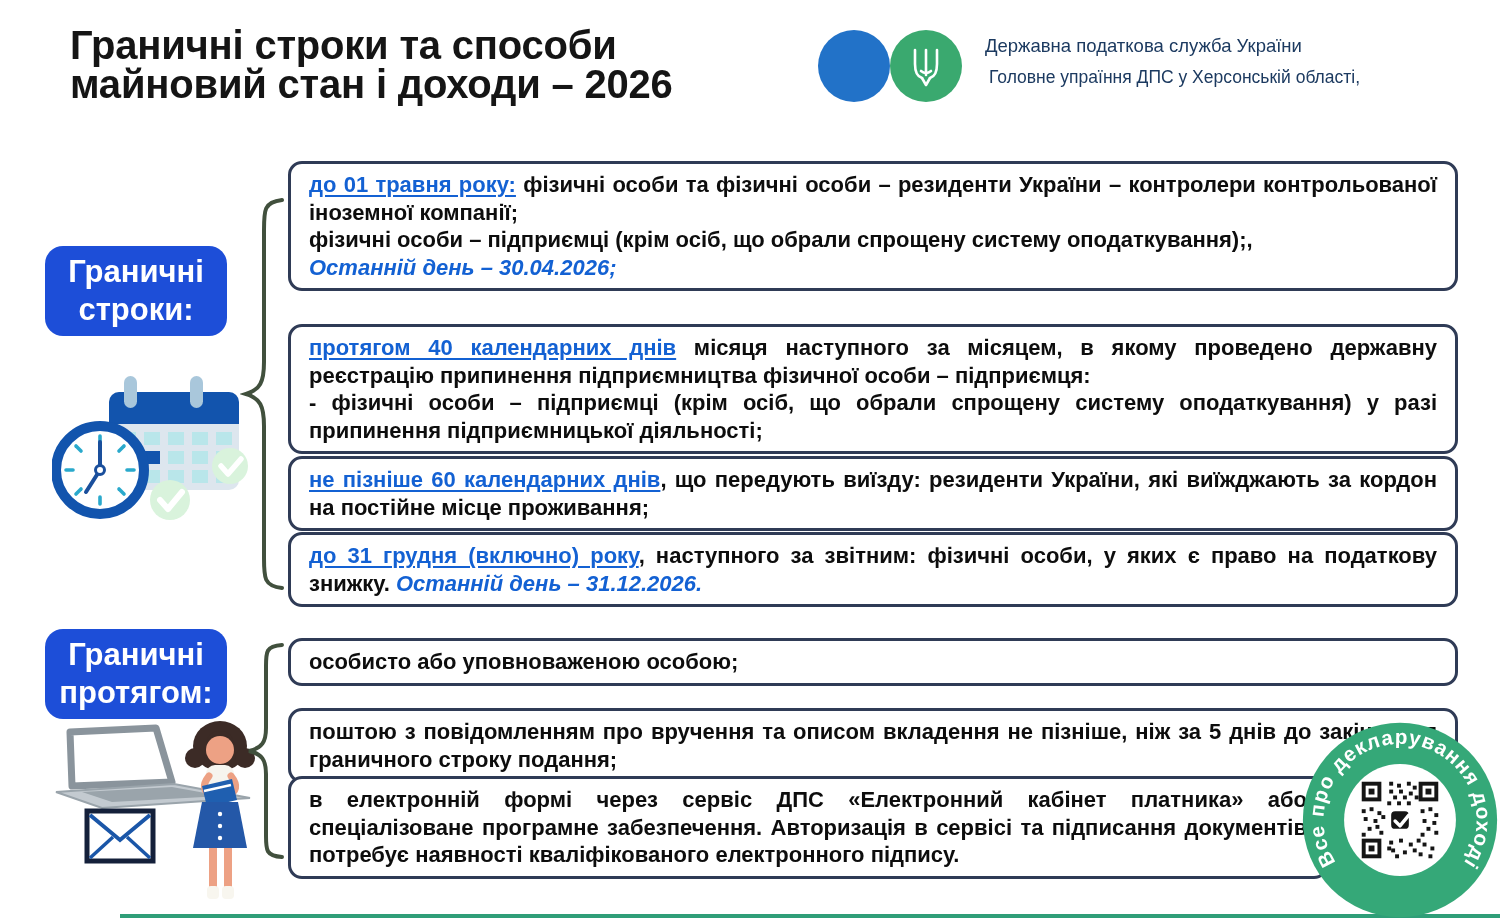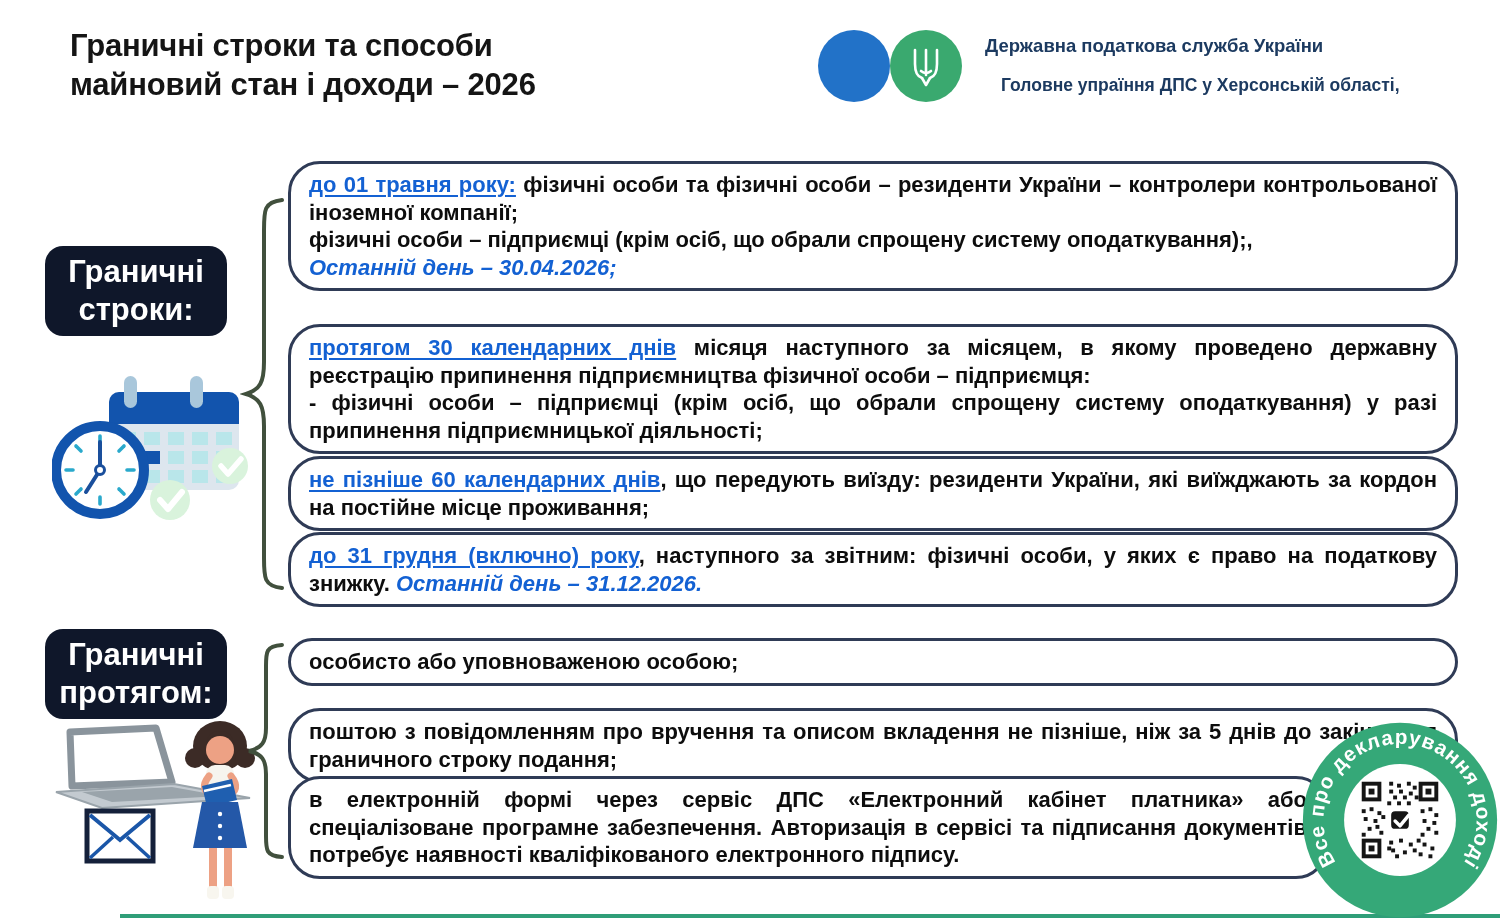--- a/index.html
+++ b/index.html
@@ -1,37 +1,37 @@
 <!DOCTYPE html>
 <html><head>
 <meta charset="utf-8">
 <style>
   html,body{margin:0;padding:0;background:#ffffff;}
   #canvas{
     position:relative;width:1500px;height:920px;background:#ffffff;overflow:hidden;
     font-family:"Liberation Sans", sans-serif;
   }
   
-  .title{position:absolute;left:70px;top:26px;font-size:31px;line-height:39px;
+  .title{position:absolute;left:70px;top:26px;font-size:40px;line-height:39px;
     font-weight:bold;color:#151515;letter-spacing:-0.2px;}
   
   .circle{position:absolute;border-radius:50%;}
   .logo-blue{left:818px;top:30px;width:72px;height:72px;background:#2272c8;}
   .logo-green{left:890px;top:30px;width:72px;height:72px;background:#3aa96f;
     display:flex;align-items:center;justify-content:center;}
-  .org{position:absolute;left:985px;top:35px;color:#1c3a60;font-weight:bold;}
+  .org{position:absolute;left:985px;top:35px;color:#1c3a60;font-weight:normal;}
   .org .l1{font-size:18.5px;margin:0 0 8px 0;}
-  .org .l2{font-size:17.5px;line-height:24px;margin:16px;}
-  
-  .badge{position:absolute;left:45px;width:182px;background:#0f172a;color:#ffffff;
+  .org .l2{font-size:17.5px;line-height:24px;margin:4px;}
+  
+  .badge{position:absolute;left:45px;width:182px;background:#1d4ed8;color:#ffffff;
     border-radius:18px;text-align:center;font-size:31px;line-height:38px;
     font-weight:bold;padding:7px 0;}
   
   .box{position:absolute;left:288px;width:1170px;box-sizing:border-box;
-    border:3px solid #2f3b56;border-radius:32px;padding:7px 18px;
+    border:3px solid #2f3b56;border-radius:14px;padding:7px 18px;
     font-size:22px;line-height:27.5px;font-weight:bold;color:#0d0d0d;background:#fff;}
   .box p{margin:0;text-align:justify;}
   .lnk{color:#1361d3;text-decoration:underline;text-underline-offset:3px;}
   .blu{color:#1361d3;font-style:italic;}
   .brace{position:absolute;}
   .illu{position:absolute;}
   .footer-line{position:absolute;left:120px;top:914px;width:1380px;height:4px;background:#2f9e78;}
   .stamp{position:absolute;left:1296px;top:716px;width:208px;height:208px;z-index:5;}
 </style>
 </head>
@@ -123,21 +123,21 @@
     <path d="M42,4 C24,6 24,14 24,34 L24,166 C24,186 20,194 6,198 C20,202 24,210 24,230 L24,362 C24,382 24,390 42,392" stroke="#41503d" stroke-width="4" fill="none" stroke-linecap="round"></path>
   </svg>
 
   <div class="box" style="top:161px;">
     <p><span class="lnk">до 01 травня року:</span><span> фізичні особи та фізичні особи – резиденти України – контролери контрольованої іноземної компанії;</span></p>
     <p>фізичні особи – підприємці (крім осіб, що обрали спрощену систему оподаткування);,</p>
     <p><span class="blu">Останній день – 30.04.2026;</span></p>
   </div>
 
   <div class="box" style="top:324px;">
-    <p><span class="lnk">протягом 30 календарних днів</span><span> місяця наступного за місяцем, в якому проведено державну реєстрацію припинення підприємництва фізичної особи – підприємця:</span></p>
+    <p><span class="lnk">протягом 40 календарних днів</span><span> місяця наступного за місяцем, в якому проведено державну реєстрацію припинення підприємництва фізичної особи – підприємця:</span></p>
     <p>- фізичні особи – підприємці (крім осіб, що обрали спрощену систему оподаткування) у разі припинення підприємницької діяльності;</p>
   </div>
 
   <div class="box" style="top:456px;">
     <p><span class="lnk">не пізніше 60 календарних днів</span><span>, що передують виїзду: резиденти України, які виїжджають за кордон на постійне місце проживання;</span></p>
   </div>
 
   <div class="box" style="top:532px;">
     <p><span class="lnk">до 31 грудня (включно) року</span><span>, наступного за звітним: фізичні особи, у яких є право на податкову знижку. </span><span class="blu">Останній день – 31.12.2026.</span></p>
   </div>

